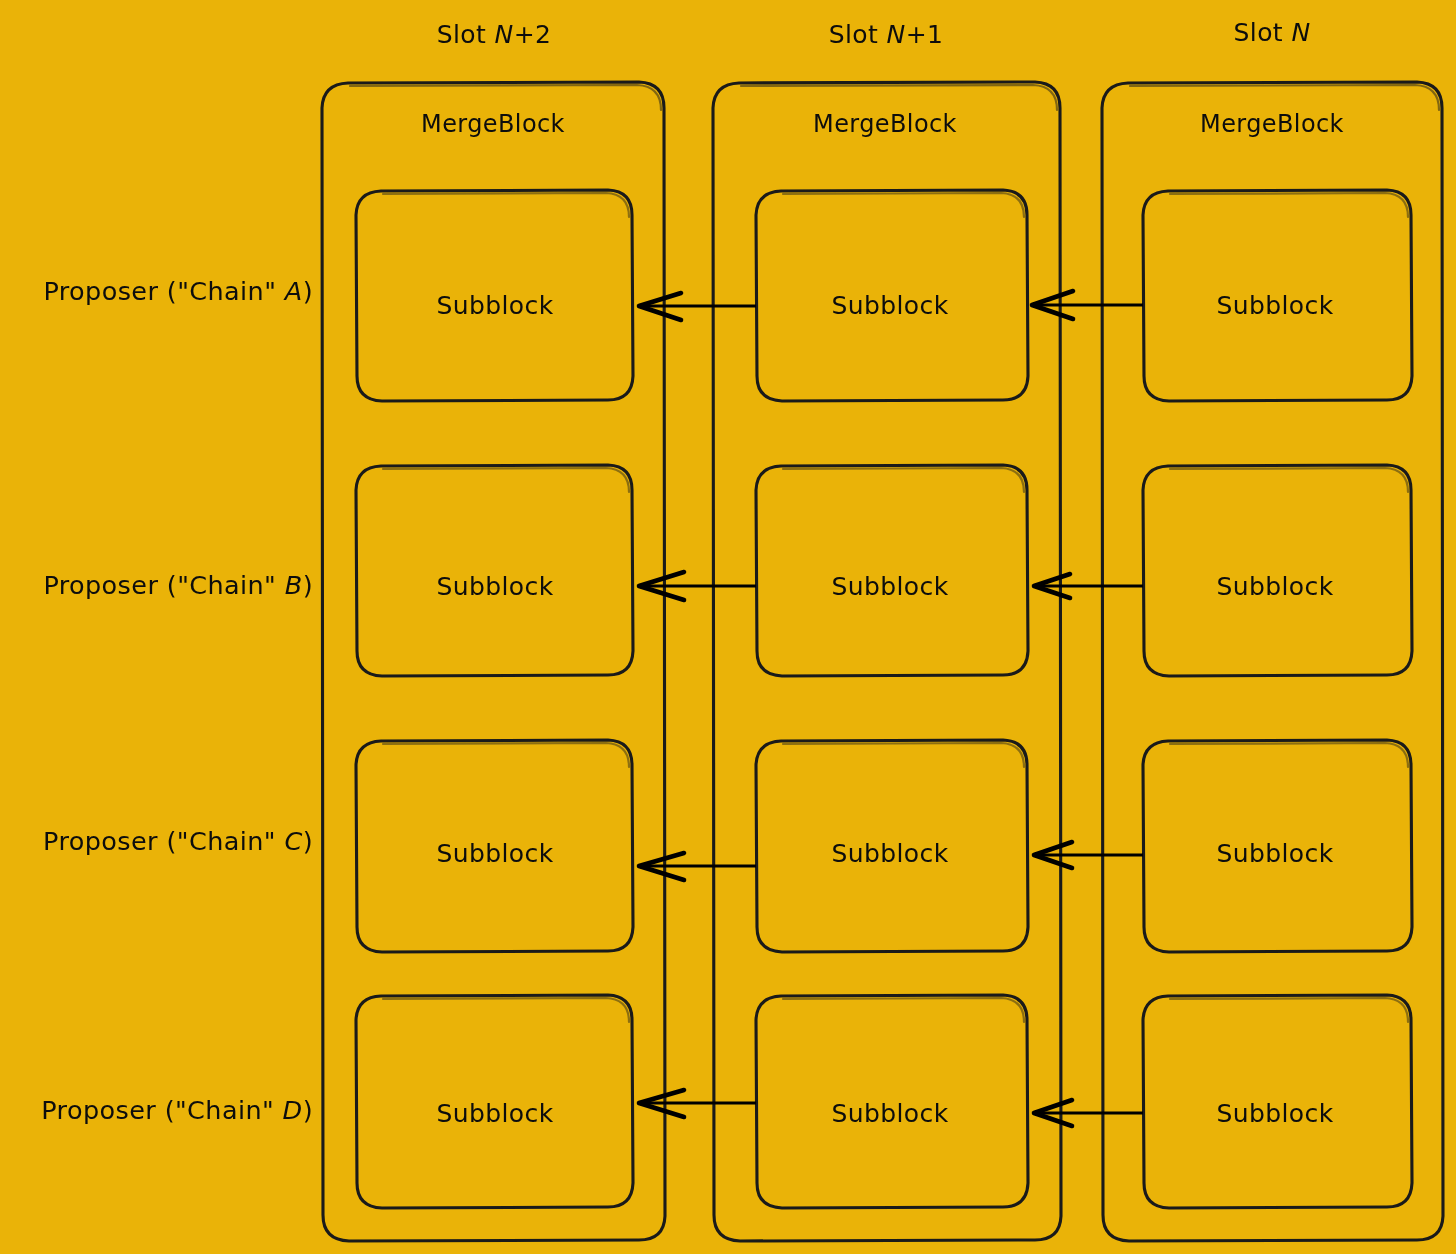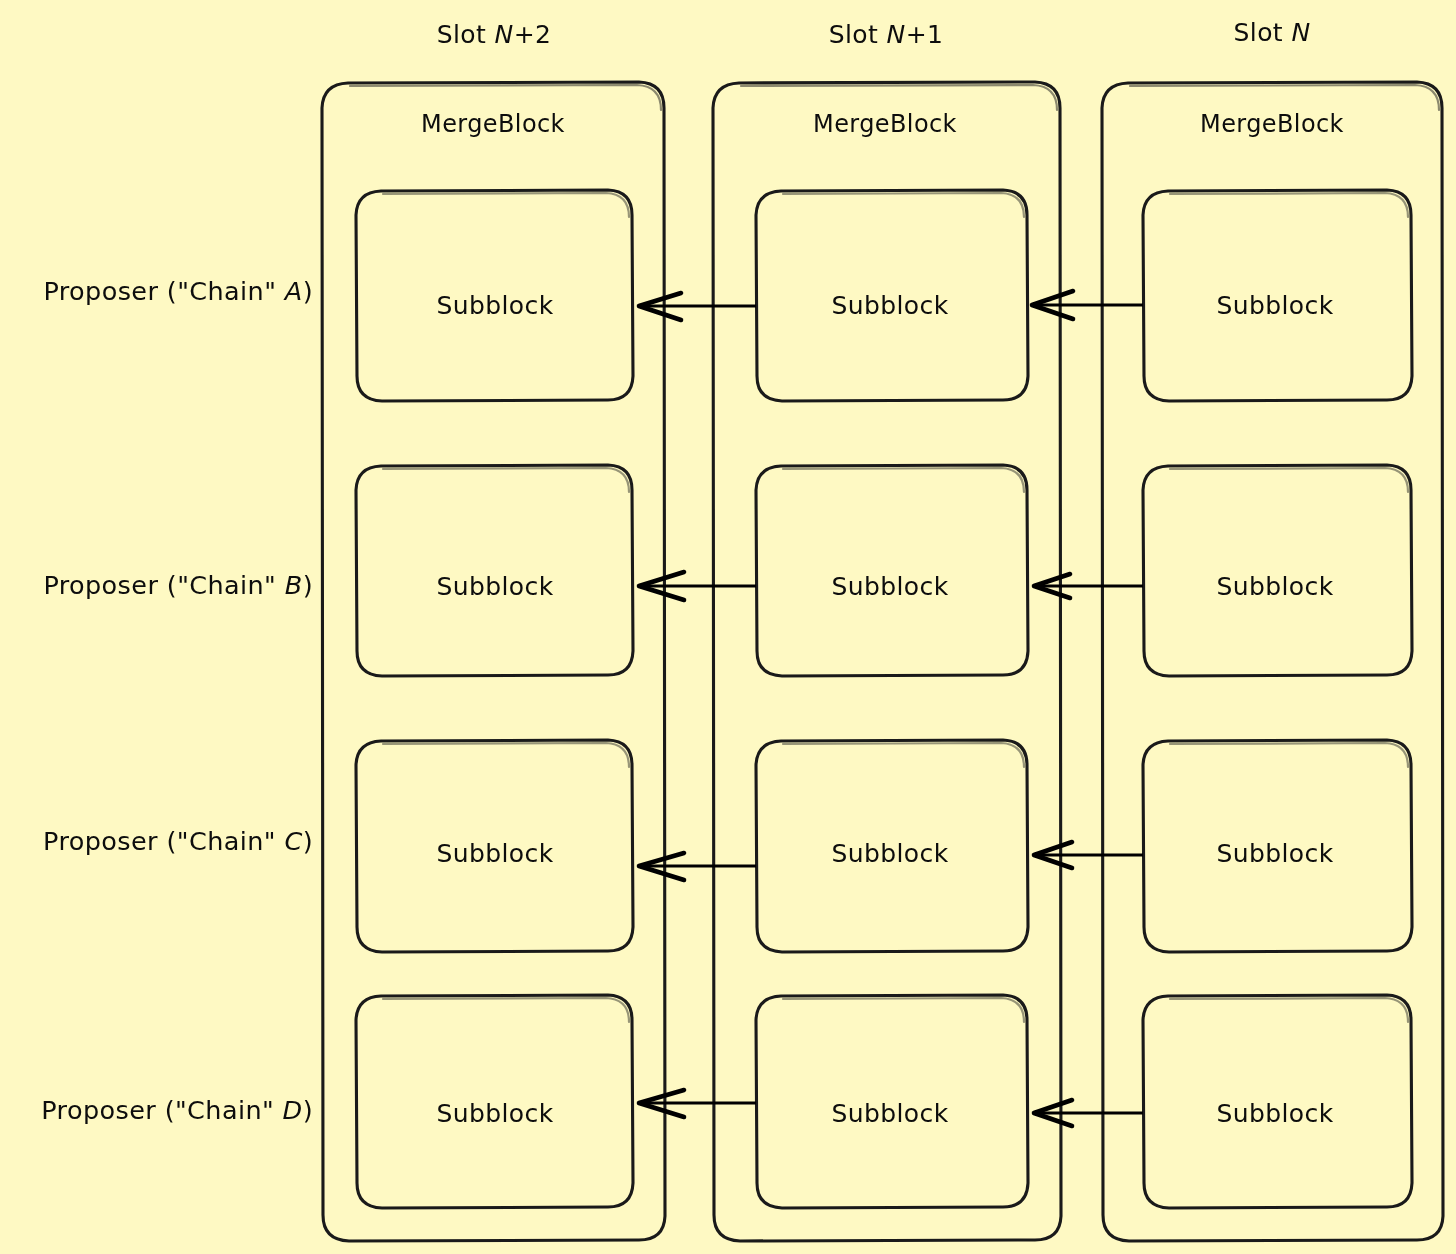--- a/index.html
+++ b/index.html
@@ -4,21 +4,21 @@
 <style>
   html, body {
     margin: 0;
     padding: 0;
     background: #ffffff;
   }
   #canvas {
     position: relative;
     width: 1456px;
     height: 1254px;
-    background: #fef9c3;
+    background: #eab308;
     font-family: "DejaVu Sans", sans-serif;
     overflow: hidden;
   }
   svg.diagram {
     position: absolute;
     left: 0;
     top: 0;
     width: 1456px;
     height: 1254px;
   }

